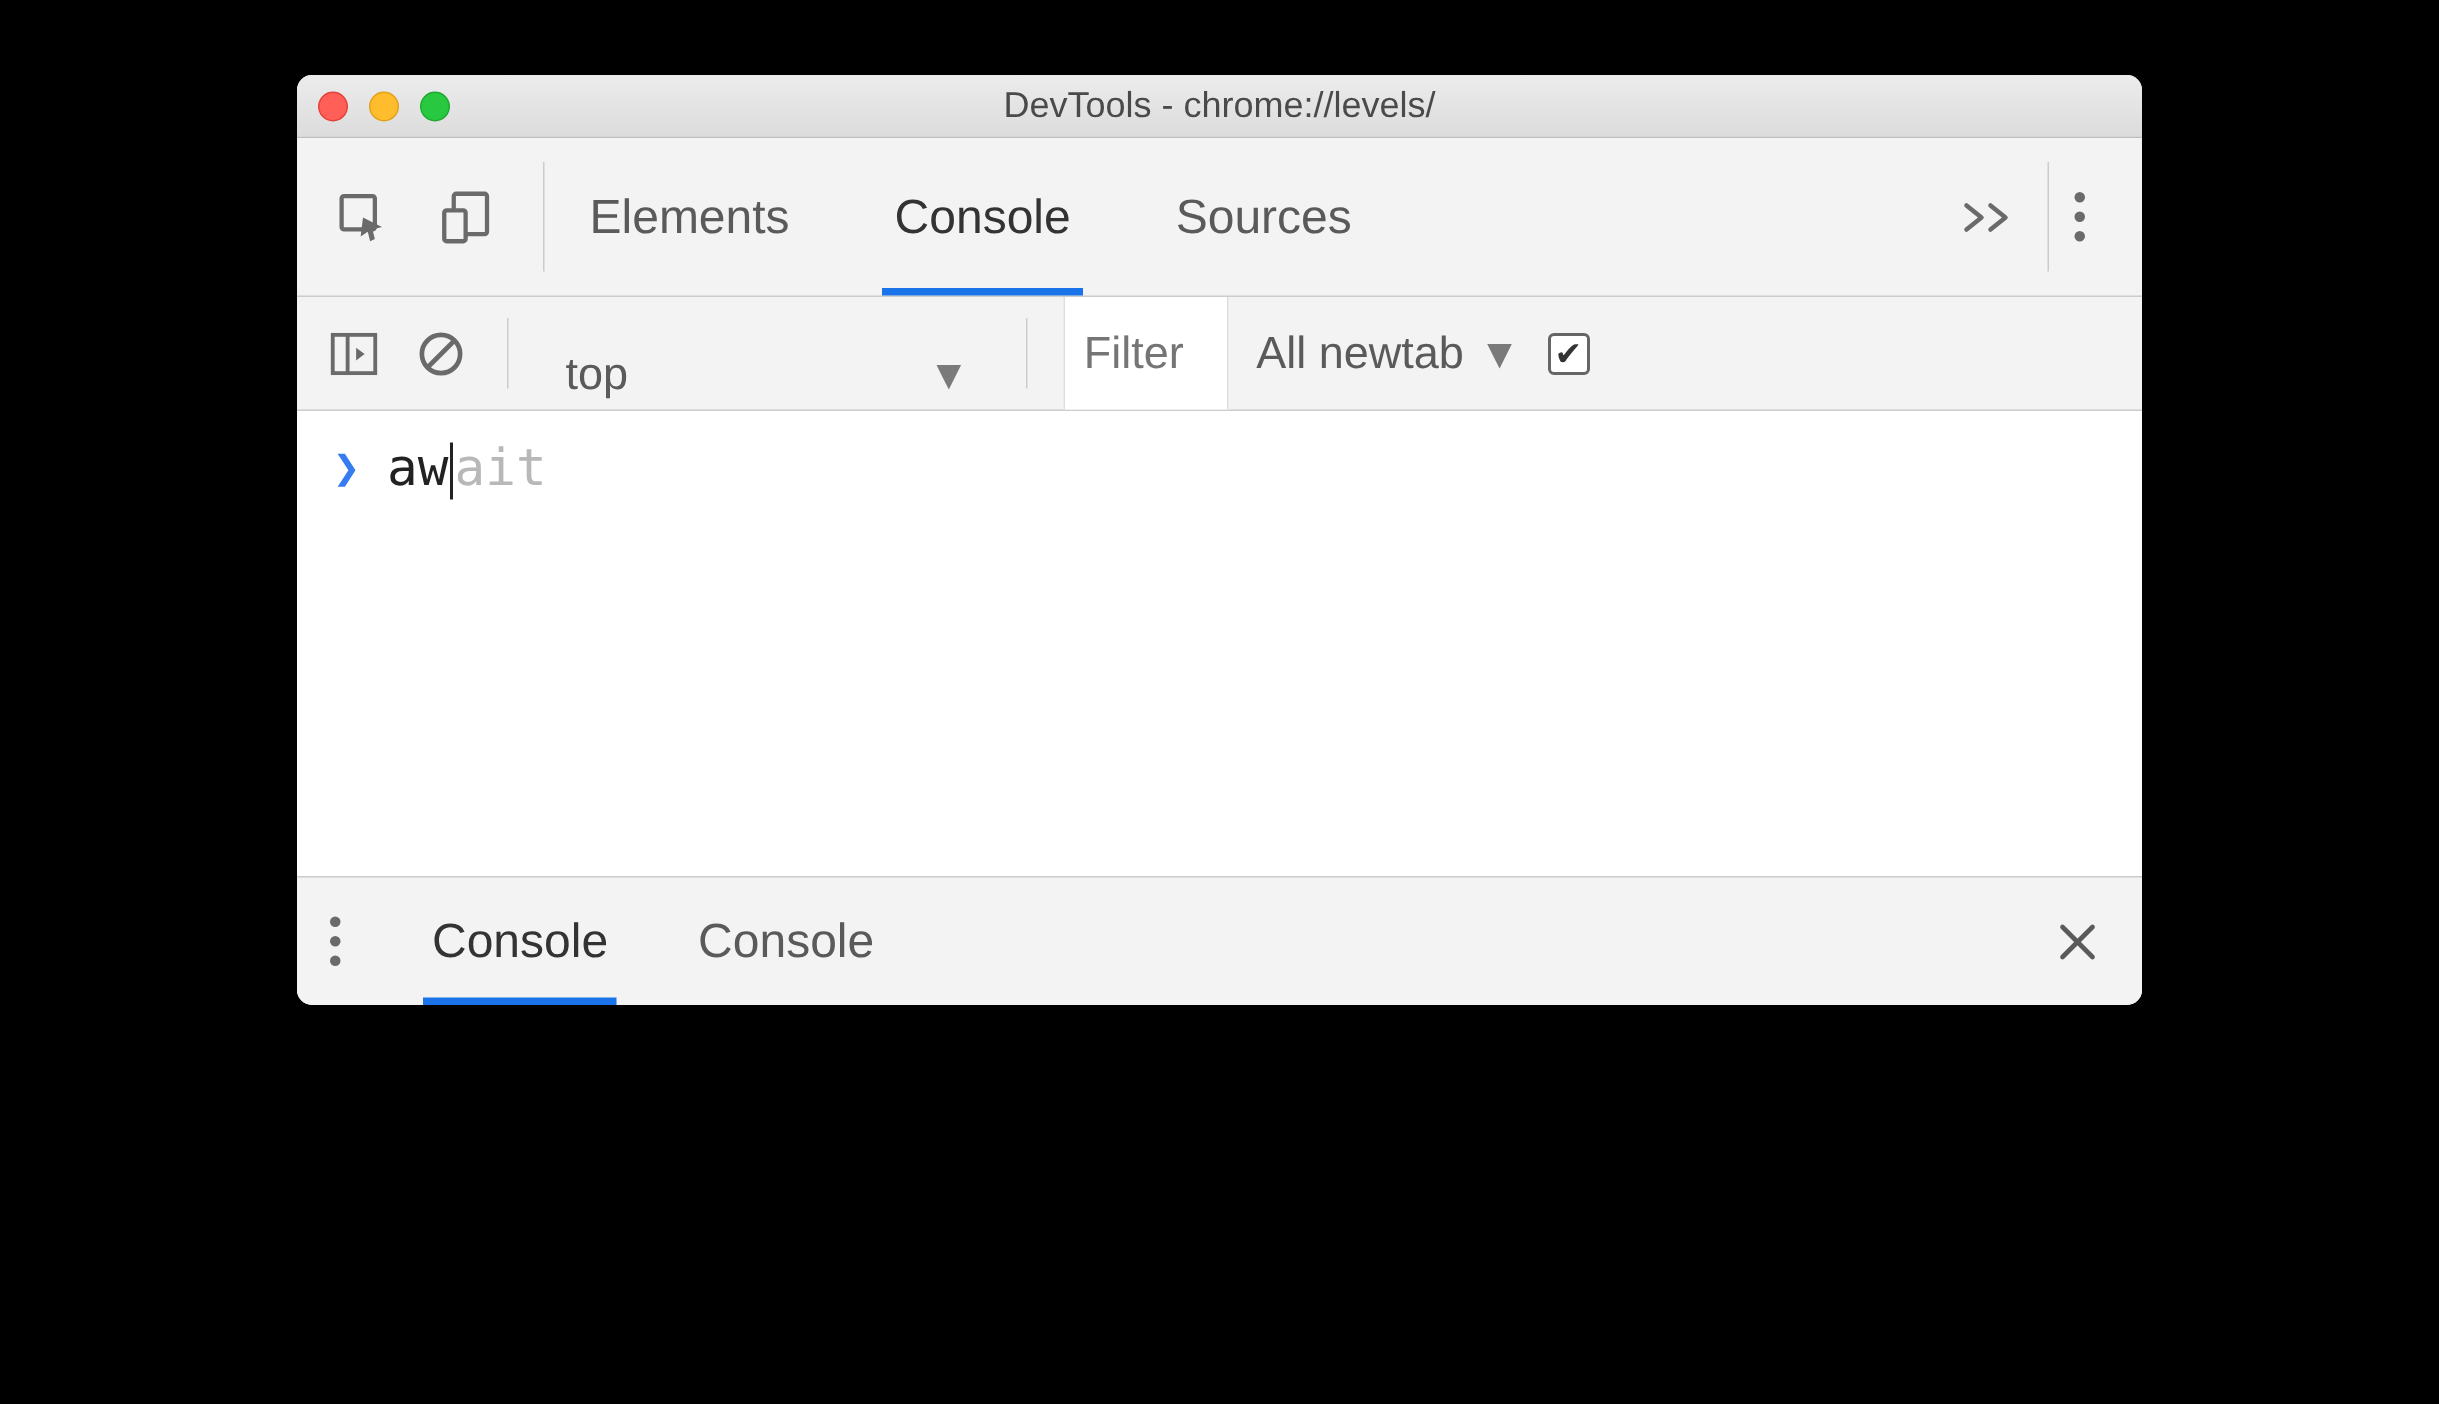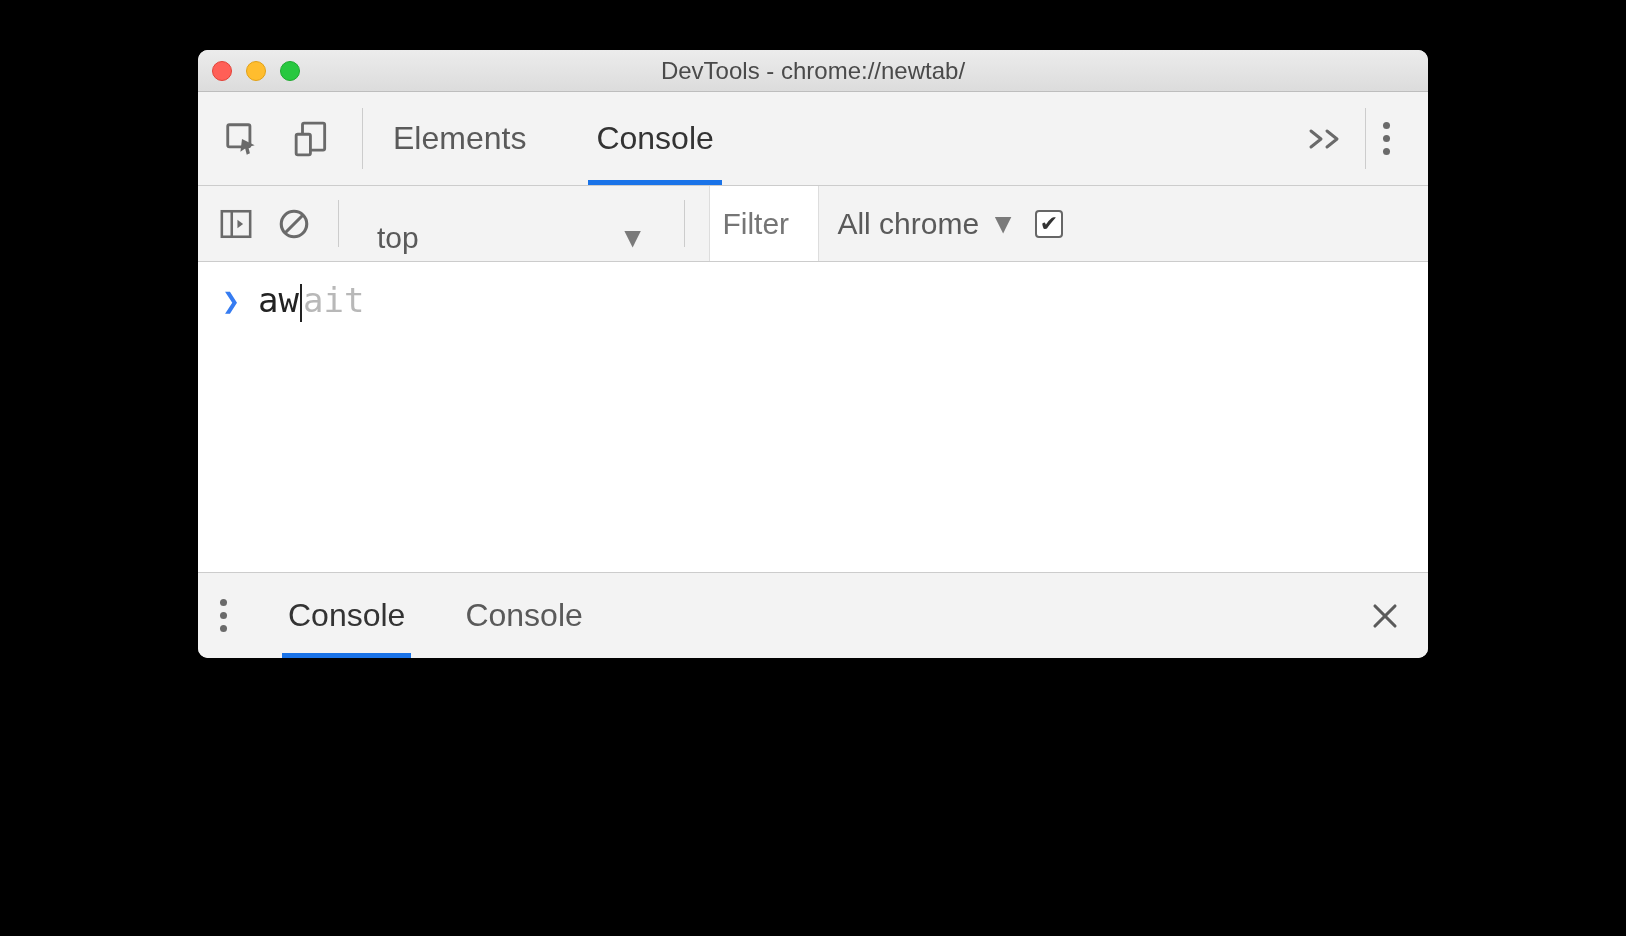--- a/index.html
+++ b/index.html
@@ -36,21 +36,21 @@
   .tl.green { background: #28c840; border: 1px solid #1eaa30; }
   .titlebar-title {
     position: absolute; left: 0; right: 0;
     text-align: center;
     font-size: 24px;
     color: #4a4a4a;
     pointer-events: none;
   }
   
   .main-tabs {
-    height: 94px;
+    height: 106px;
     background: #f3f3f3;
     border-bottom: 1px solid #ccc;
     display: flex;
     align-items: stretch;
     padding: 0 22px 0 22px;
   }
   .left-icons { display: flex; align-items: center; gap: 26px; padding-right: 28px; }
   .icon-box { width: 44px; height: 44px; display:flex; align-items:center; justify-content:center; }
   .divider-v { width: 1px; background: #ccc; margin: 16px 0; }
   .tabs-list { display: flex; align-items: stretch; flex: 1; margin-left: 30px; gap: 70px; }
@@ -145,21 +145,21 @@
 <body>
 
 <div class="window">
 
   <div class="titlebar">
     <div class="traffic-lights">
       <div class="tl red"></div>
       <div class="tl yellow"></div>
       <div class="tl green"></div>
     </div>
-    <div class="titlebar-title">DevTools - chrome://newtab/</div>
+    <div class="titlebar-title">DevTools - chrome://levels/</div>
   </div>
 
   <div class="main-tabs">
     <div class="left-icons">
       <div class="icon-box">
         <svg width="38" height="38" viewBox="0 0 24 24" fill="none" stroke="#6a6a6a" stroke-width="1.8">
           <rect x="3" y="3" width="14" height="14" rx="1"></rect>
           <path d="M12 12 L20 16 L16 17 L17 21 L15 22 L14 18 L11 20 Z" fill="#6a6a6a" stroke="none"></path>
         </svg>
       </div>
@@ -167,20 +167,21 @@
         <svg width="38" height="38" viewBox="0 0 24 24" fill="none" stroke="#6a6a6a" stroke-width="1.8">
           <rect x="6" y="2" width="14" height="17" rx="1"></rect>
           <rect x="2" y="9" width="9" height="13" rx="1" fill="#f3f3f3"></rect>
         </svg>
       </div>
     </div>
     <div class="divider-v"></div>
     <div class="tabs-list">
       <div class="tab">Elements</div>
       <div class="tab active">Console</div>
+      <div class="tab">Sources</div>
     </div>
     <div class="more-tabs">
       <svg width="38" height="24" viewBox="0 0 38 24" fill="none" stroke="#6a6a6a" stroke-width="3" stroke-linecap="round" stroke-linejoin="round">
         <path d="M4 4 L14 12 L4 20"></path>
         <path d="M20 4 L30 12 L20 20"></path>
       </svg>
     </div>
     <div class="divider-v"></div>
     <div class="kebab">
       <div class="kebab-dots">
@@ -206,21 +207,21 @@
       </svg>
     </div>
     <div class="ct-divider"></div>
     <div class="context-select">
       <span>top</span>
       <span class="dropdown-caret">▼</span>
     </div>
     <div class="ct-divider"></div>
     <input class="filter-input" placeholder="Filter" style="">
     <div class="levels">
-      <span>All chrome</span>
+      <span>All newtab</span>
       <span class="dropdown-caret">▼</span>
     </div>
     <div class="checkbox">✔</div>
   </div>
 
   <div class="console-body">
     <div class="prompt-line">
       <span class="prompt-chevron">❯</span>
       <span><span class="typed">aw</span><span class="cursor"></span><span class="suggestion">ait</span></span>
     </div>

